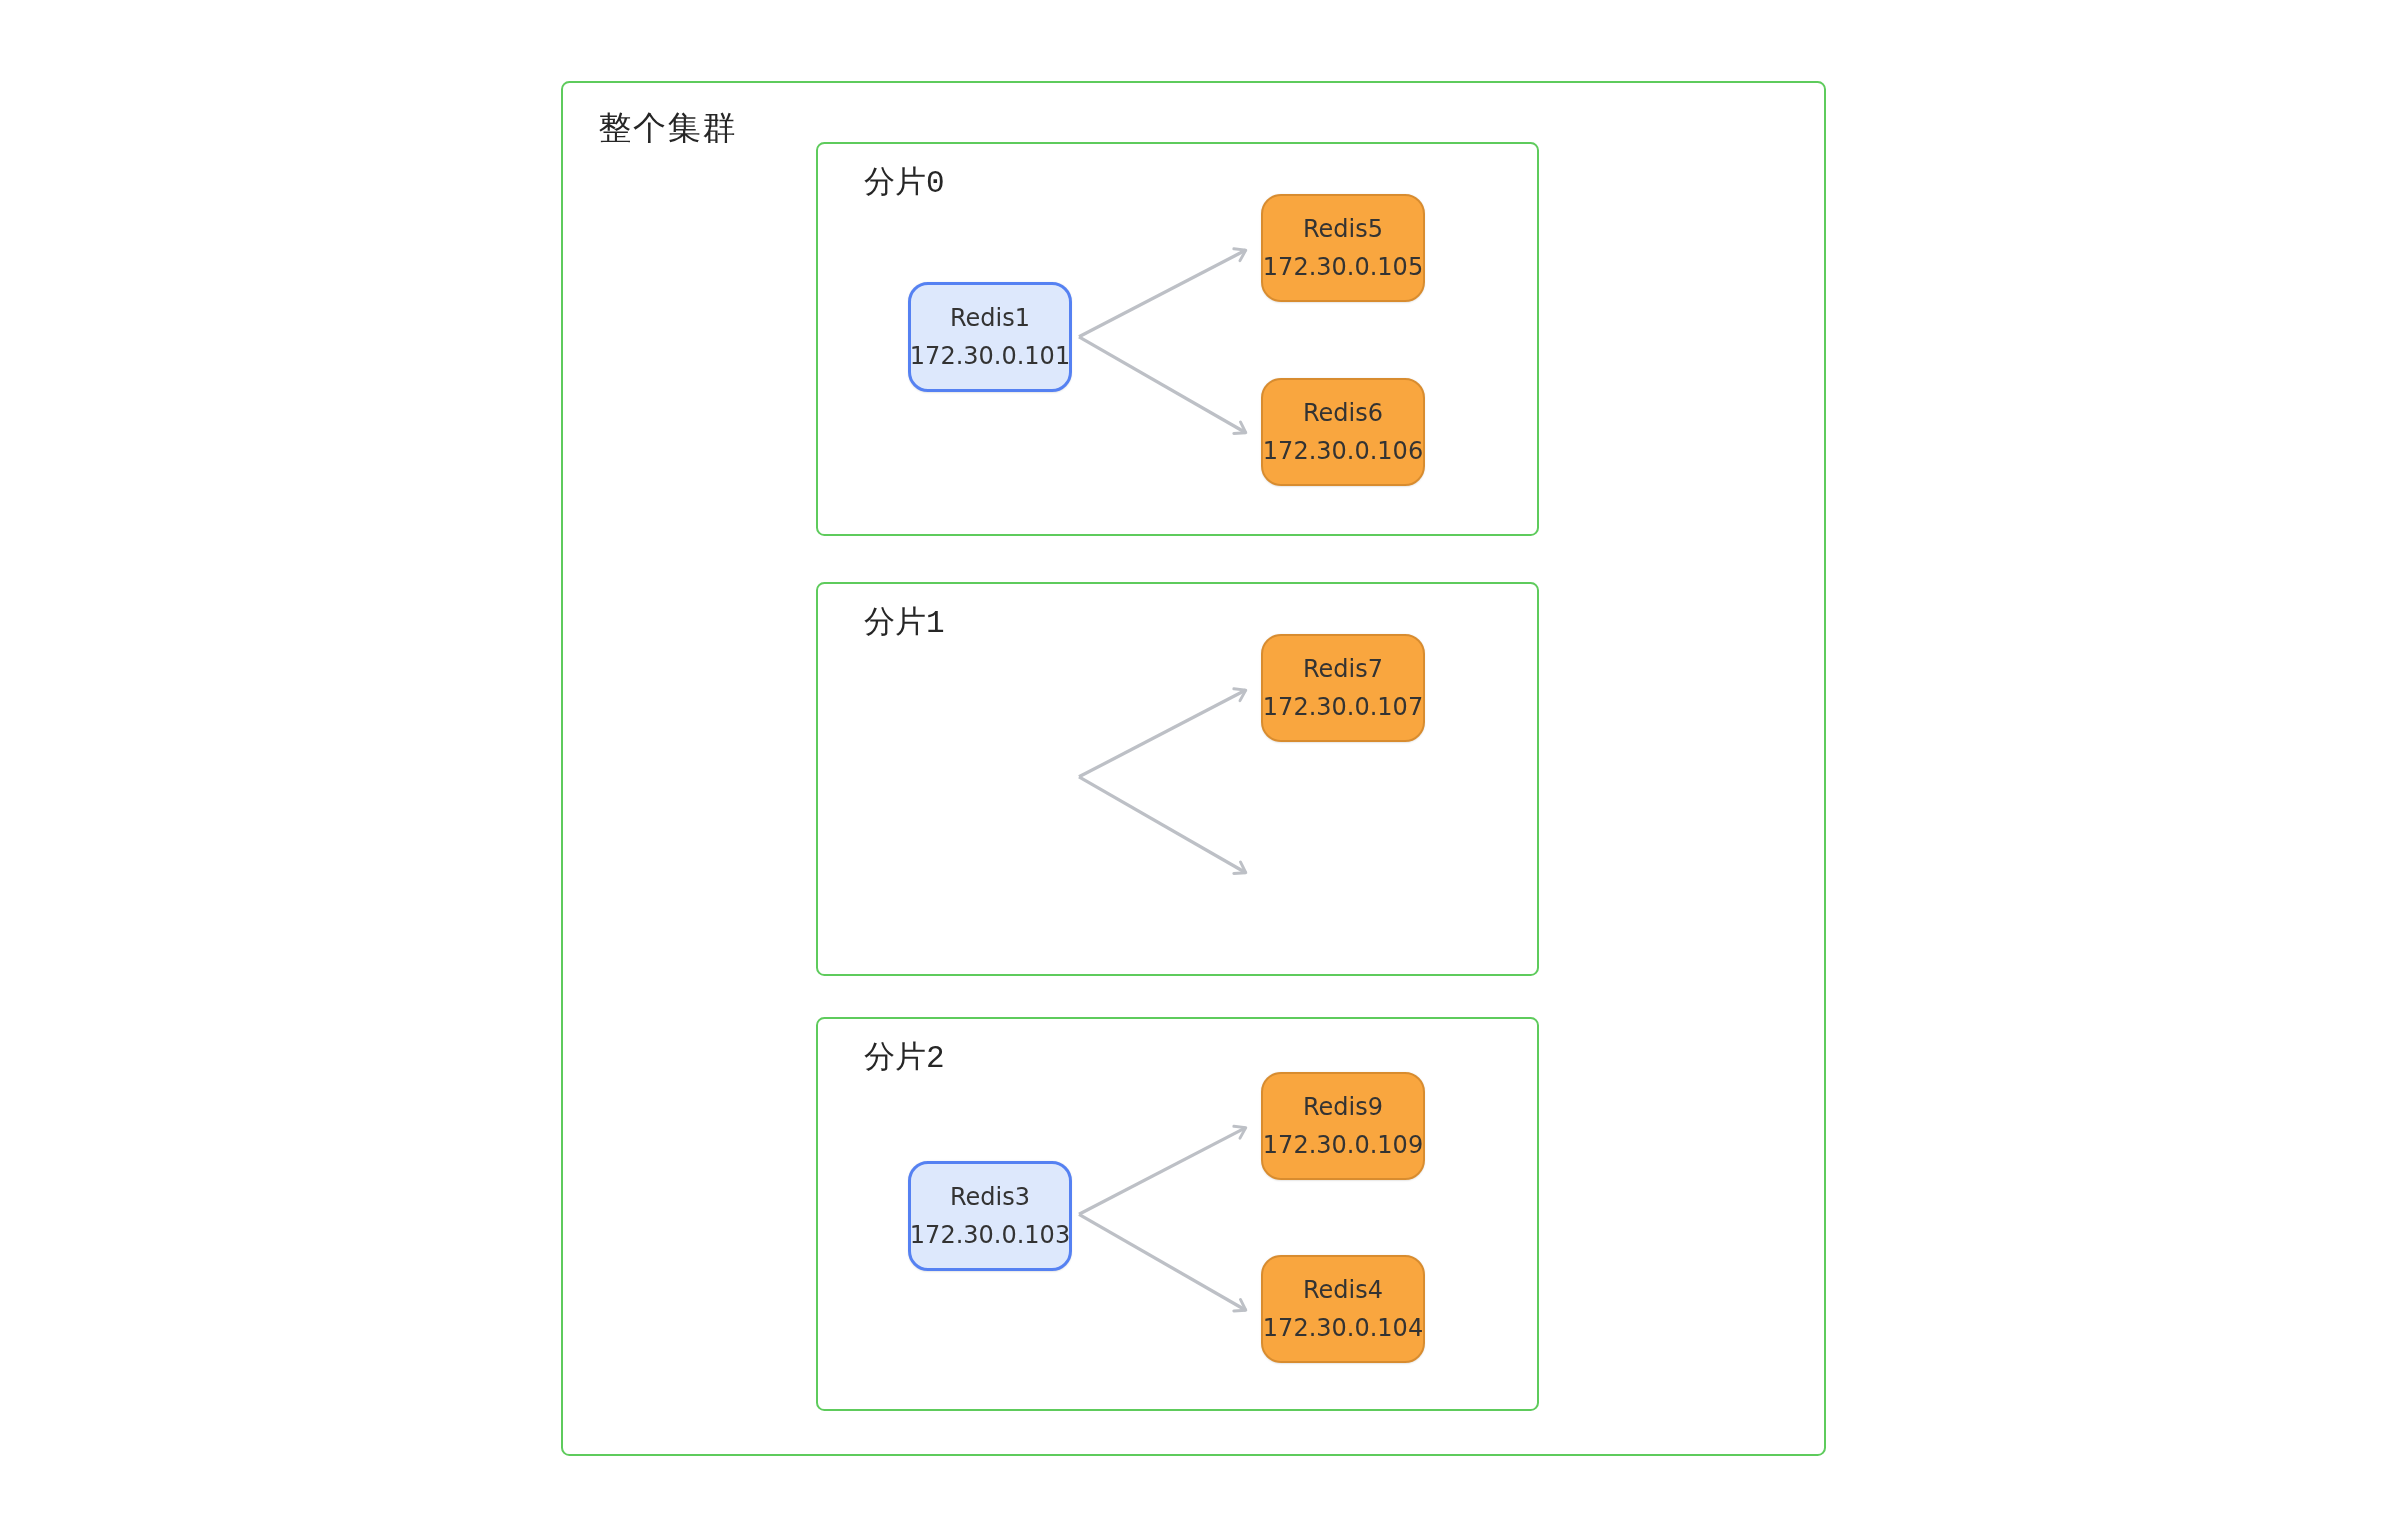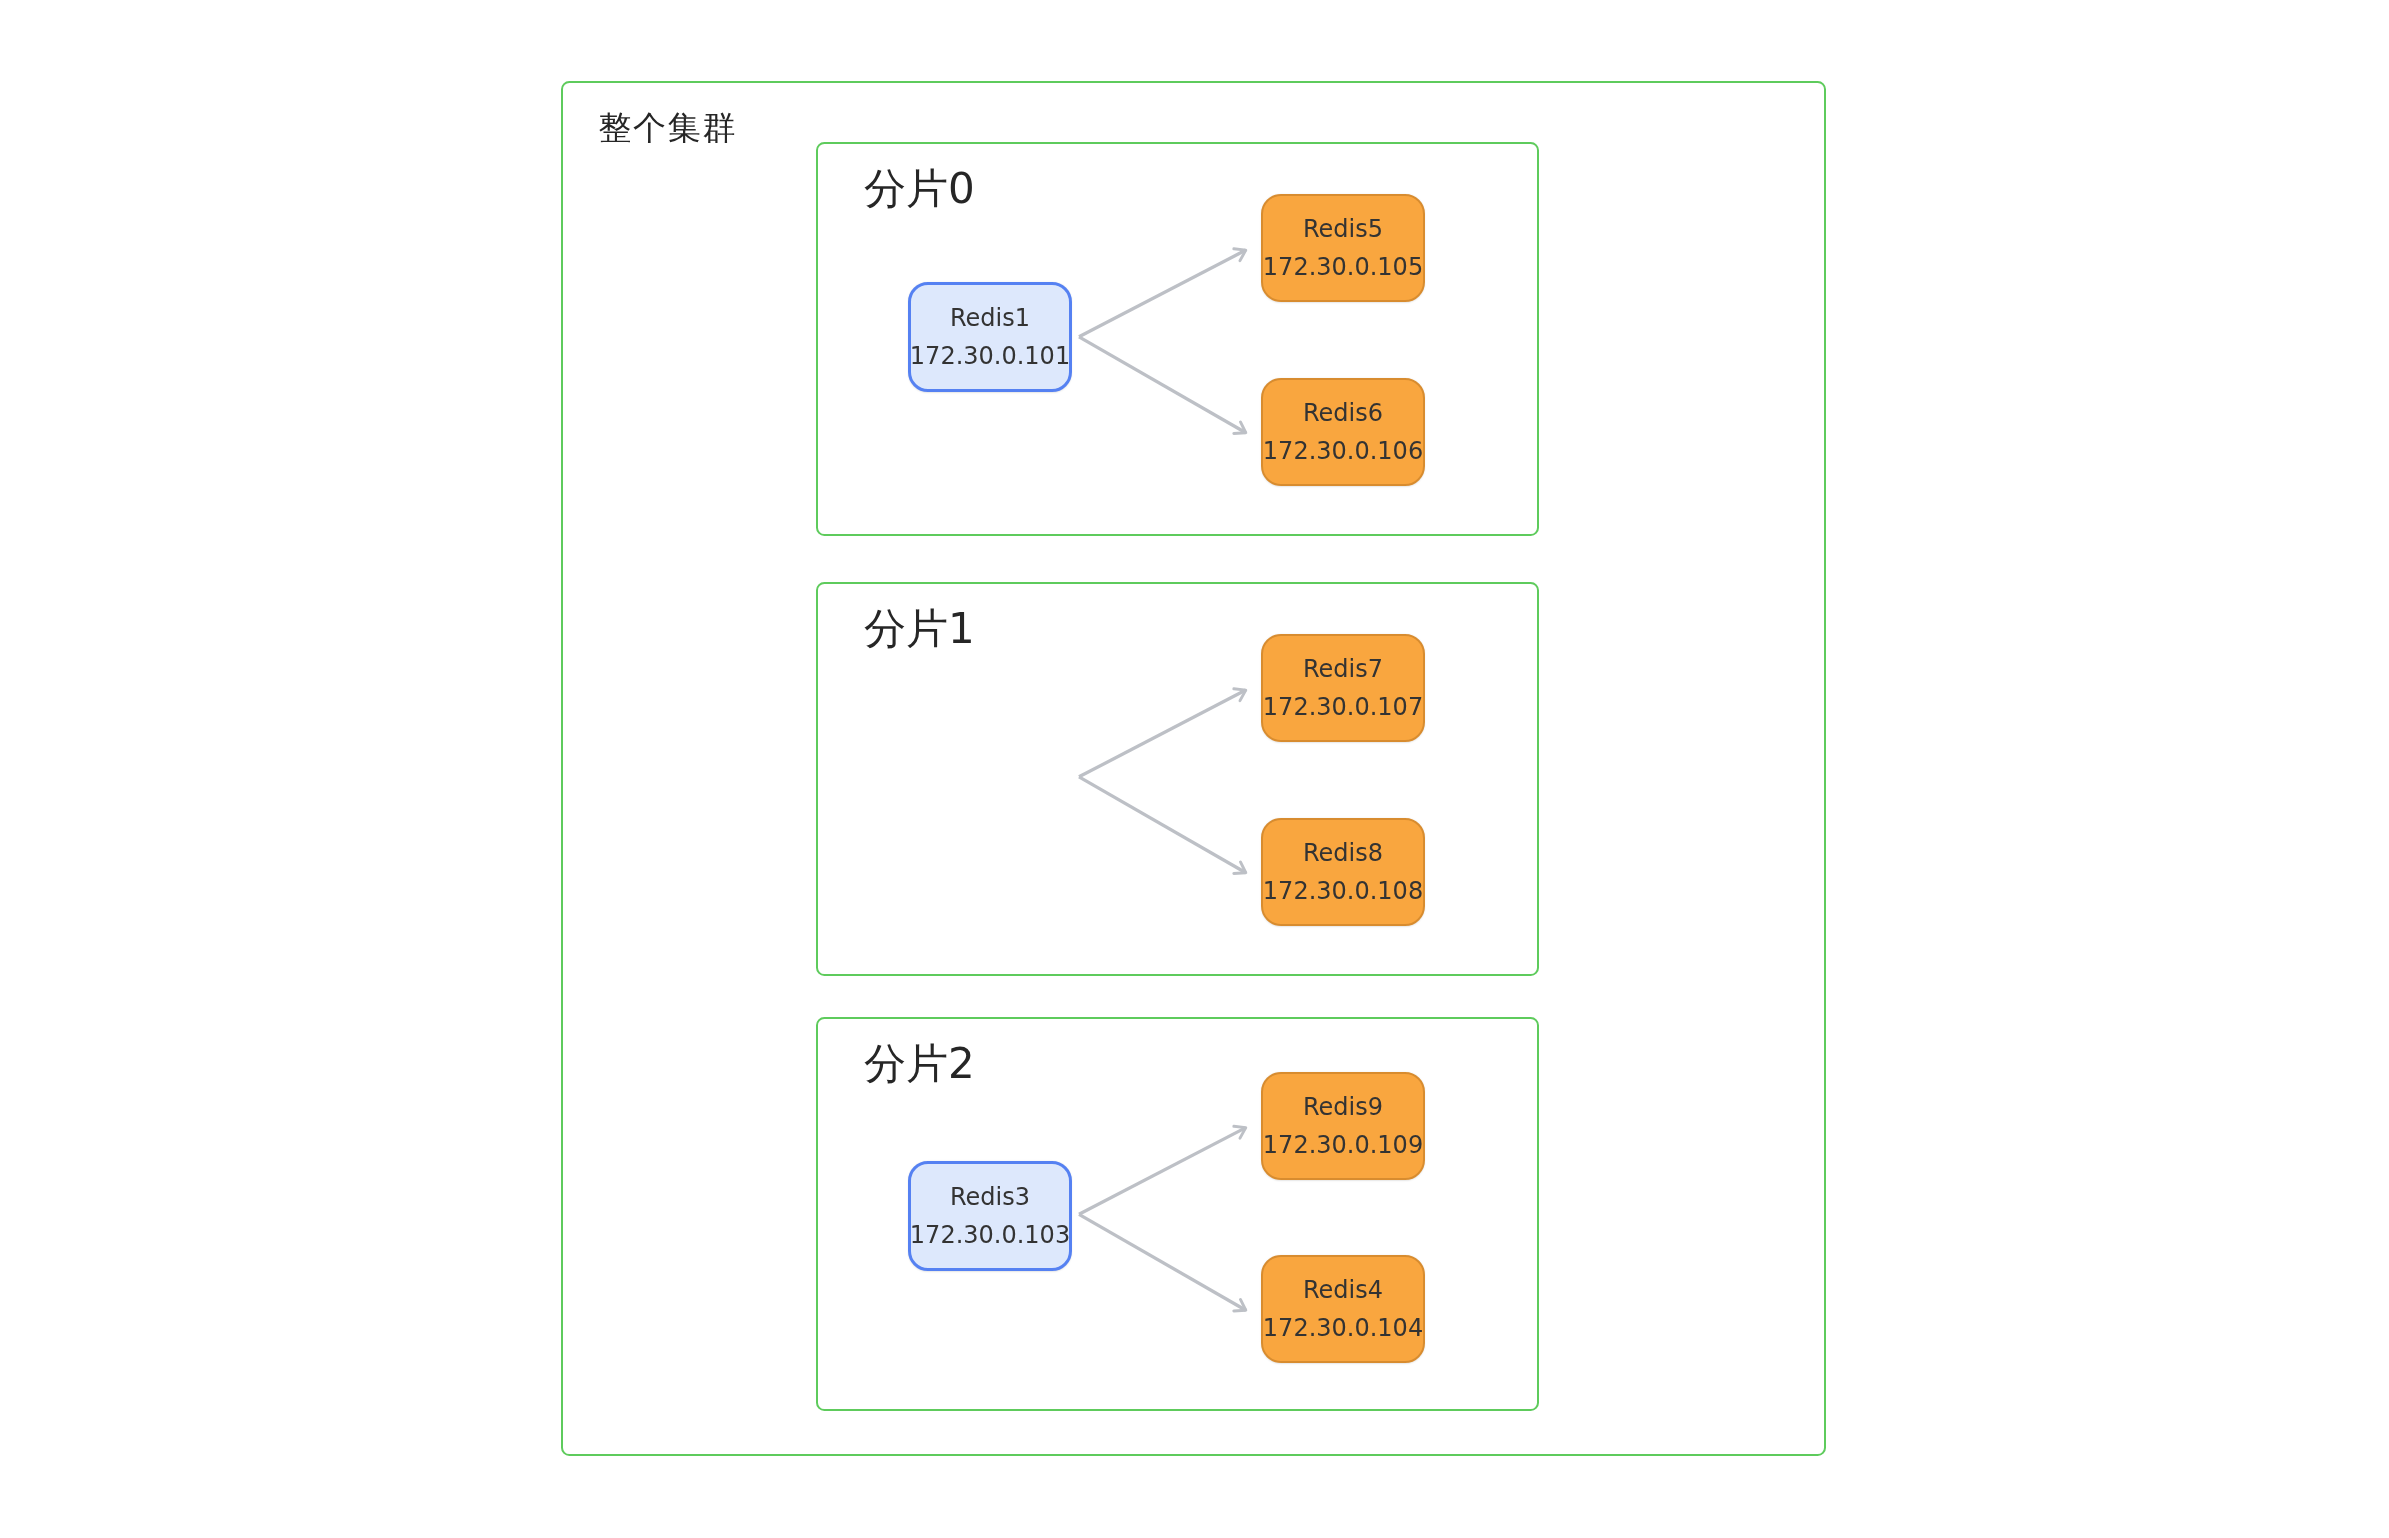--- a/index.html
+++ b/index.html
@@ -49,23 +49,24 @@
     border: 2.5px solid var(--green);
     border-radius: 8.3px;
     background: var(--bg);
   }
   .shard-0 { top: 59px; }
   .shard-1 { top: 499px; }
   .shard-2 { top: 934px; }
   .shard-label {
     position: absolute;
     left: 46px; top: 16.7px;
-    font-size: 42px;
+    font-size: 31px;
     color: var(--label);
     white-space: nowrap;
+    font-family: Liberation Mono, monospace;
   }
   .node {
     position: absolute;
     display: flex;
     flex-direction: column;
     align-items: center;
     justify-content: center;
     border-radius: 20px;
     box-shadow: 0 0.8px 1.7px rgba(0,0,0,0.10);
     text-align: center;
@@ -150,24 +151,20 @@
             <path class="arrowhead-path" d="M-11,-8 L1,0 L-11,8"></path>
           </marker>
         </defs>
         <line class="arrow-line" x1="313" y1="231" x2="513" y2="127" marker-end="url(#chev1)"></line>
         <line class="arrow-line" x1="313" y1="231" x2="513" y2="346" marker-end="url(#chev1)"></line>
       </svg>
       <div class="node replica replica-0">
         <div class="node-name">Redis7</div>
         <div class="node-ip">172.30.0.107</div>
       </div>
-      <div class="node replica replica-1">
-        <div class="node-name">Redis8</div>
-        <div class="node-ip">172.30.0.108</div>
-      </div>
     </div>
 
     <div class="shard-box shard-2">
       <div class="shard-label">分片2</div>
       <svg class="arrows" viewBox="0 0 867 472">
         <defs>
           <marker id="chev2" viewBox="-14 -12 24 24" markerUnits="userSpaceOnUse" markerWidth="24" markerHeight="24" refX="1" refY="0" orient="auto">
             <path class="arrowhead-path" d="M-11,-8 L1,0 L-11,8"></path>
           </marker>
         </defs>

